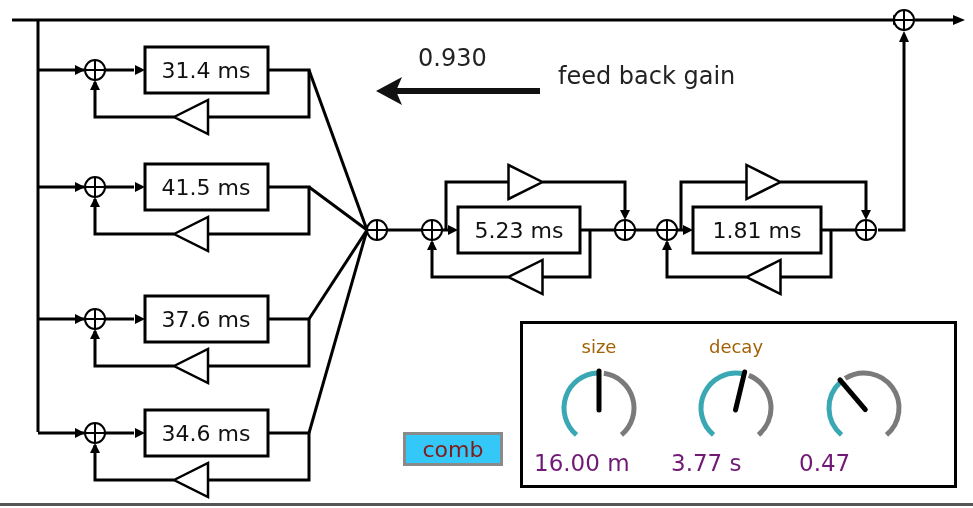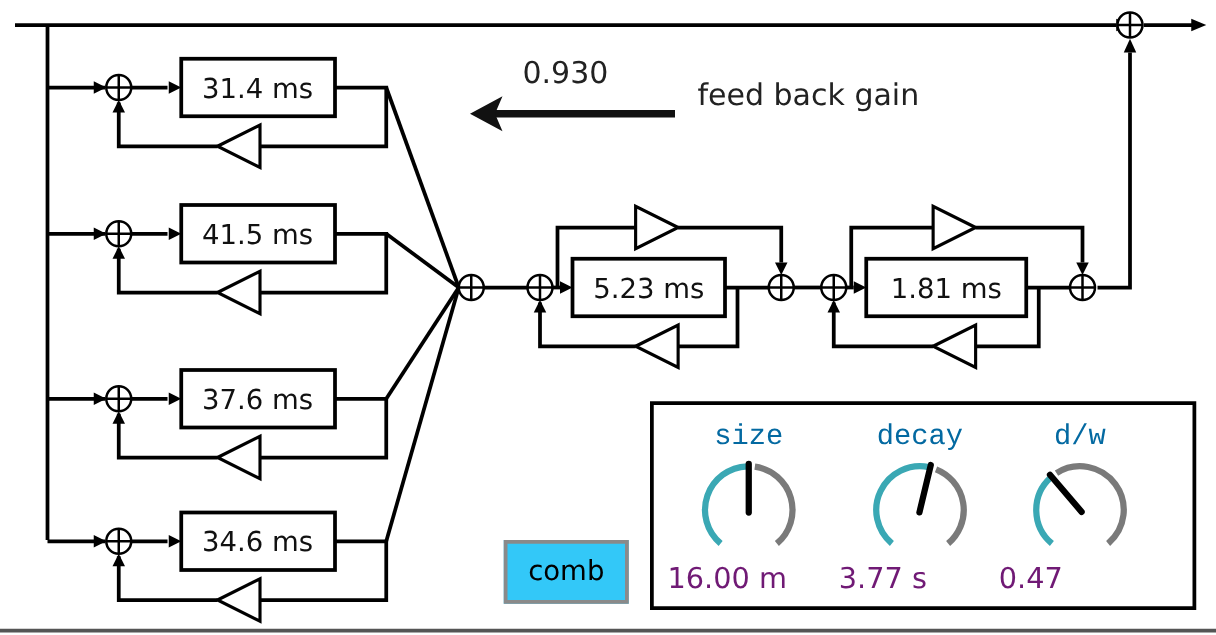--- a/index.html
+++ b/index.html
@@ -9,29 +9,29 @@
   .wire { stroke:#000; stroke-width:3; fill:none; }
   .box { fill:#fff; stroke:#000; stroke-width:3; }
   .box-label { font-family:"DejaVu Sans","Liberation Sans",sans-serif; font-size:22px; fill:#111; }
   .sum-circle { fill:#fff; stroke:#000; stroke-width:2; }
   .sum-cross { stroke:#000; stroke-width:2; }
   .amp { fill:#fff; stroke:#000; stroke-width:2.5; }
   .arrowhead { fill:#000; }
   .note { font-family:"DejaVu Sans","Liberation Sans",sans-serif; font-size:24px; fill:#222; }
   .bottom-rule { position:absolute; left:0; top:503px; width:973px; height:3px; background:#555; }
 
-  .comb-button { position:absolute; left:403px; top:432px; width:100px; height:51px;
+  .comb-button { position:absolute; left:403px; top:432px; width:100px; height:34px;
     background:#33c8f8; border:3px solid #8a8a8a; box-sizing:border-box;
     display:flex; align-items:center; justify-content:center;
-    font-size:22px; color:#000000; cursor:pointer; }
+    font-size:22px; color:#7f1d1d; cursor:pointer; }
   .knob-panel { position:absolute; left:520px; top:321px; width:437px; height:167px;
     border:3px solid #000; box-sizing:border-box; background:#fff; }
   .knob { position:absolute; top:0; width:130px; height:161px; }
   .knob-label { position:absolute; left:0; width:130px; text-align:center; top:12px;
-    font-size:23px; color:#0369a1;font-family:Liberation Mono, monospace; }
+    font-size:18px; color:#a16207; }
   .knob-dial { position:absolute; left:25px; top:44px; width:80px; height:80px; cursor:grab; }
   .knob-value { position:absolute; left:0; width:130px; text-align:left; top:126px;
     font-size:23px; color:#701a75; }
 </style>
 </head>
 <body>
 
 <svg id="diagram" width="973" height="508" viewBox="0 0 973 508">
 
   <line class="wire" x1="12" y1="20" x2="893" y2="20"></line>
@@ -210,21 +210,20 @@
   <div class="knob" style="left:148px">
     <div class="knob-label">decay</div>
     <svg class="knob-dial" viewBox="0 0 80 80">
         <path d="M17.502433660971118,66.81155550916422 A35,35 0 0 1 46.97787770460191,5.702635338270966" stroke="#3aa8b4" stroke-width="5" fill="none"></path>
         <path d="M52.82754293535041,7.435385120629142 A35,35 0 0 1 62.49756633902888,66.81155550916424" stroke="#7a7a7a" stroke-width="5" fill="none"></path>
         <line x1="39.533109272288186" y1="41.94473984079535" x2="48.637478462668504" y2="4.022312945285968" stroke="#000000" stroke-width="5" stroke-linecap="round"></line>
       </svg>
     <div class="knob-value">3.77 s</div>
   </div>
   <div class="knob" style="left:276px">
-    <div class="knob-label">d/w</div>
     <svg class="knob-dial" viewBox="0 0 80 80">
         <path d="M17.502433660971118,66.81155550916422 A35,35 0 0 1 16.35434273345189,14.195293211645659" stroke="#3aa8b4" stroke-width="5" fill="none"></path>
         <path d="M21.194513707861176,10.481299396548994 A35,35 0 0 1 62.49756633902888,66.81155550916424" stroke="#7a7a7a" stroke-width="5" fill="none"></path>
         <line x1="41.298896096660364" y1="41.520811931200065" x2="15.970422211783209" y2="11.864979272798852" stroke="#000000" stroke-width="5" stroke-linecap="round"></line>
       </svg>
     <div class="knob-value">0.47</div>
   </div>
 </div>
 
 </body></html>

